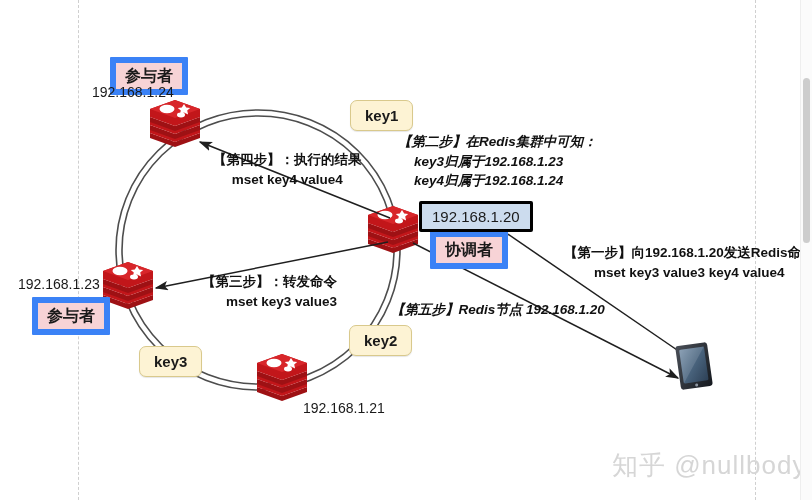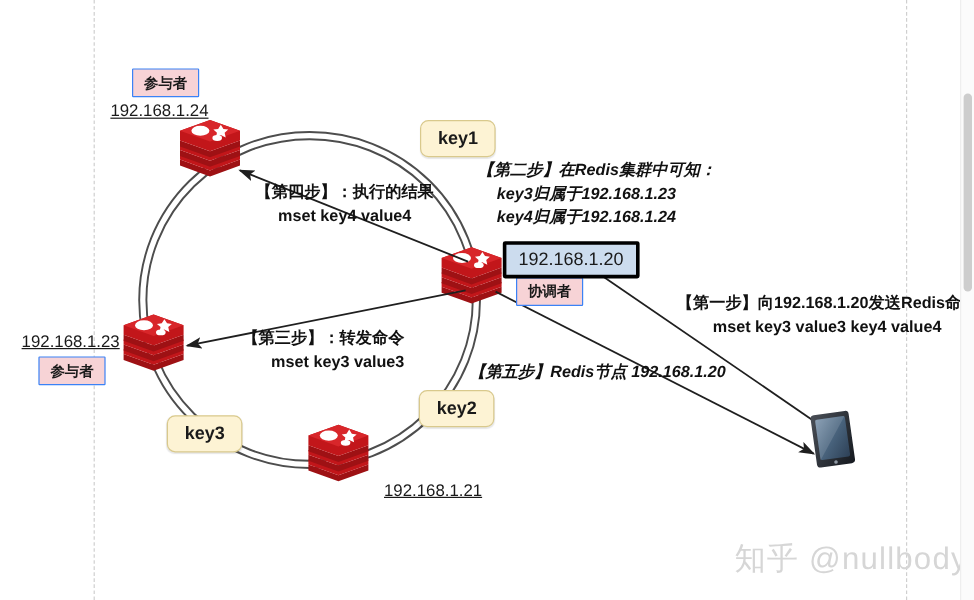--- a/index.html
+++ b/index.html
@@ -49,42 +49,41 @@
     background: #fdf3d4;
     border: 1px solid #d9c98c;
     border-radius: 7px;
     color: #1a1a1a;
     font-size: 15px;
     padding: 7px 14px;
     box-shadow: 0 1px 1px rgba(0,0,0,0.10);
   }
   .role-badge {
     background: #f7d3d6;
-    border: 1px solid #3b82f6;
-    color: #1a1a1a;
-    font-size: 12px;
+    border: 6px solid #3b82f6;
+    color: #1a1a1a;
+    font-size: 16px;
     padding: 5px 9px;
     border-radius: 1px;
   }
   .ip-box {
     background: #ccdcee;
     border: 3px solid #000000;
     color: #1a1a1a;
     font-size: 15px;
     padding: 5px 10px;
     border-radius: 2px;
     font-weight: normal;
   }
   .plain-ip {
     position: absolute;
     font-size: 14px;
     color: #1a1a1a;
     font-weight: normal;
     white-space: nowrap;
-    text-decoration: underline;
   }
 
   
   .anno {
     position: absolute;
     font-size: 13.5px;
     font-weight: bold;
     color: #111111;
     line-height: 1.45;
     white-space: nowrap;
@@ -241,21 +240,21 @@
   <div class="box role-badge" style="left:32px; top:297px;">参与者</div>
 
   <div class="box role-badge" style="left:430px; top:231px;">协调者</div>
 
   <div class="box ip-box" style="left:419px; top:201px;">192.168.1.20</div>
 
   <div class="plain-ip" style="left:92px; top:84px;">192.168.1.24</div>
 
   <div class="plain-ip" style="left:18px; top:276px;">192.168.1.23</div>
 
-  <div class="plain-ip" style="left:303px; top:400px;margin-left:17px;">192.168.1.21</div>
+  <div class="plain-ip" style="left:303px; top:400px;">192.168.1.21</div>
 
   <div class="anno left" style="left:398px; top:132px;">
     <div>【第二步】在Redis集群中可知：</div>
     <div style="padding-left:16px;">key3归属于192.168.1.23</div>
     <div style="padding-left:16px;">key4归属于192.168.1.24</div>
   </div>
 
   <div class="anno center" style="left:564px; top:243px;">
     <div>【第一步】向192.168.1.20发送Redis命令</div>
     <div>mset key3 value3 key4 value4</div>

